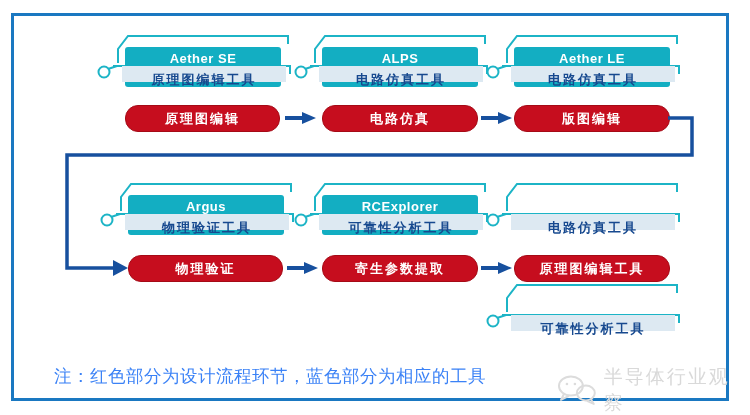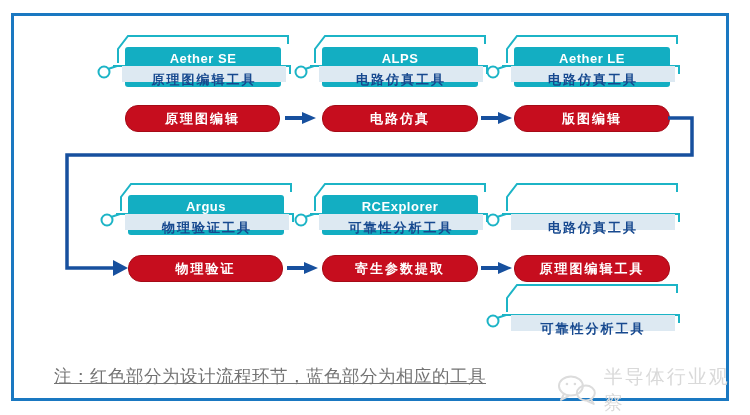--- a/index.html
+++ b/index.html
@@ -21,22 +21,22 @@
 
   
   .step{position:absolute;height:27px;background:#c60d1e;border:1px solid #a50a16;
         border-radius:13px;color:#ffffff;font-weight:bold;font-size:13px;line-height:25px;
         text-align:center;letter-spacing:2px;font-family:"Liberation Serif",serif;
         box-sizing:border-box;}
 
   .arrow{position:absolute;}
   .overlay{position:absolute;left:0;top:0;}
 
-  .note{position:absolute;left:54px;top:364px;font-size:17.5px;color:#737373;
-        font-family:"Liberation Serif",serif;letter-spacing:.5px;text-decoration:underline;}
+  .note{position:absolute;left:54px;top:364px;font-size:17.5px;color:#3b82f6;
+        font-family:"Liberation Serif",serif;letter-spacing:.5px;}
 
   .watermark{position:absolute;left:556px;top:364px;display:flex;align-items:center;gap:6px;}
   .wmtext{font-size:19px;color:#d9d9d9;letter-spacing:2px;font-family:"Liberation Serif",serif;}
 </style>
 </head>
 <body>
 
 <div class="canvas">
   <div class="frame"></div>
 

